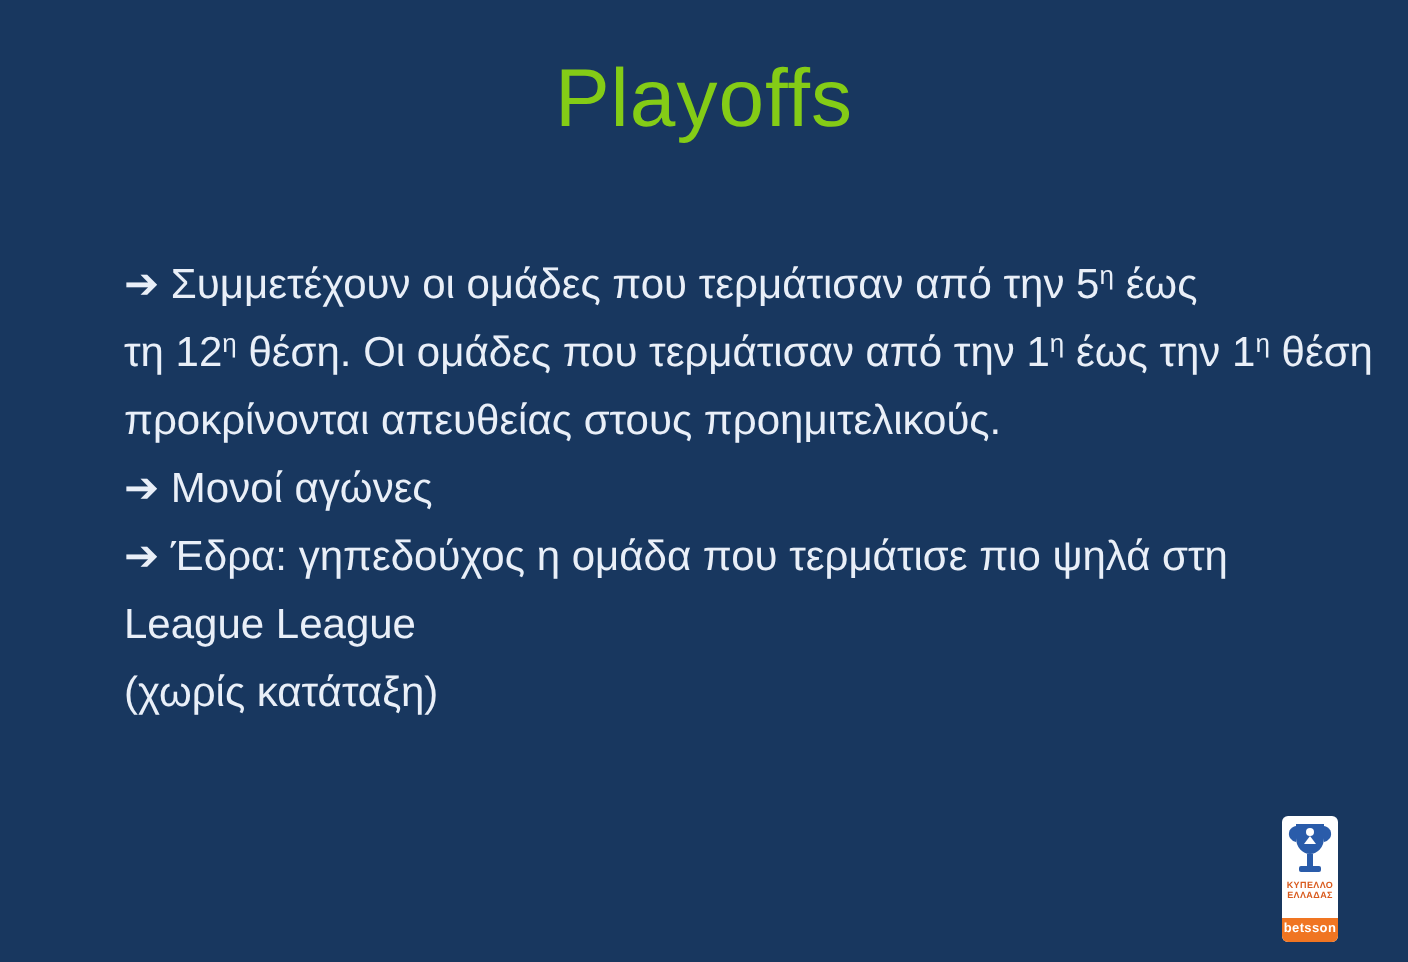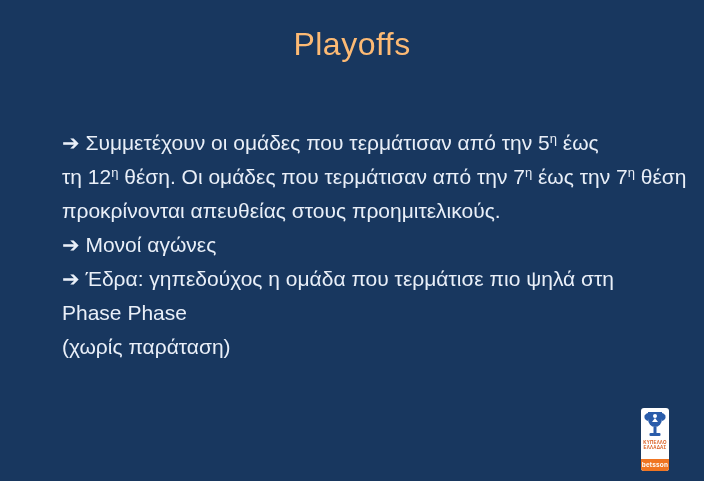--- a/index.html
+++ b/index.html
@@ -15,24 +15,24 @@
     overflow: hidden;
     font-family: "Liberation Sans", sans-serif;
   }
   .title {
     position: absolute;
     top: 26px;
     left: 0;
     right: 0;
     margin: 0;
     text-align: center;
-    font-size: 32px;
+    font-size: 41px;
     font-weight: 400;
     letter-spacing: 0.5px;
-    color: #fdba74;
+    color: #84cc16;
   }
   .body-text {
     position: absolute;
     left: 18px;
     top: 126px;
     width: 668px;
     font-size: 21px;
     color: #e9eff8;
     margin-left: 44px;
   }
@@ -87,26 +87,26 @@
 </style>
 </head>
 <body>
 
 <div class="slide">
 
   <h1 class="title">Playoffs</h1>
 
   <div class="body-text" id="body-text">
       <div class="line"><span>➔ Συμμετέχουν οι ομάδες που τερμάτισαν από την 5</span><span class="sup">η</span><span> έως</span></div>
-      <div class="line"><span>τη 12</span><span class="sup">η</span><span> θέση. Οι ομάδες που τερμάτισαν από την 7</span><span class="sup">η</span><span> έως την 7</span><span class="sup">η</span><span> θέση</span></div>
+      <div class="line"><span>τη 12</span><span class="sup">η</span><span> θέση. Οι ομάδες που τερμάτισαν από την 1</span><span class="sup">η</span><span> έως την 1</span><span class="sup">η</span><span> θέση</span></div>
       <div class="line"><span>προκρίνονται απευθείας στους προημιτελικούς.</span></div>
       <div class="line"><span>➔ Μονοί αγώνες</span></div>
       <div class="line"><span>➔ Έδρα: γηπεδούχος η ομάδα που τερμάτισε πιο ψηλά στη</span></div>
-      <div class="line"><span>Phase Phase</span></div>
-      <div class="line"><span>(χωρίς παράταση)</span></div>
+      <div class="line"><span>League League</span></div>
+      <div class="line"><span>(χωρίς κατάταξη)</span></div>
     </div>
 
   <div class="logo">
     <svg class="logo-trophy" width="22" height="30" viewBox="0 0 22 30">
 
       <path d="M4 2 h14 v7 a7 8 0 0 1 -14 0 z" fill="#2a5caa"></path>
       <path d="M4 3 a4 4 0 0 0 -3 6 a5 5 0 0 0 3 2 z" fill="#2a5caa"></path>
       <path d="M18 3 a4 4 0 0 1 3 6 a5 5 0 0 1 -3 2 z" fill="#2a5caa"></path>
 
       <circle cx="11" cy="6" r="2" fill="#ffffff"></circle>

